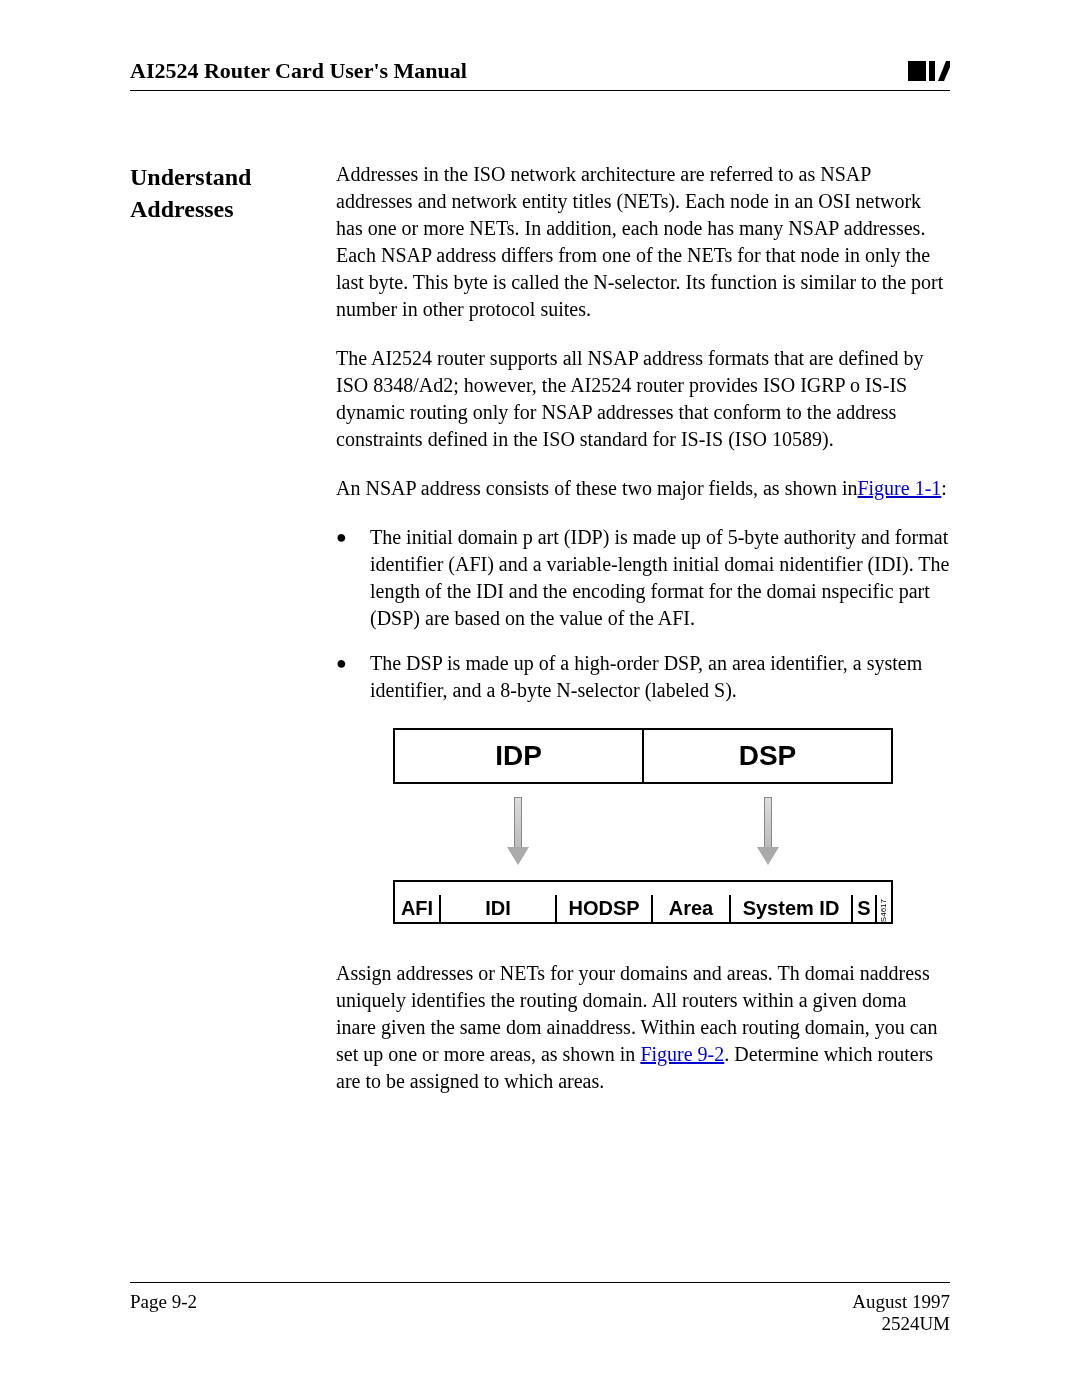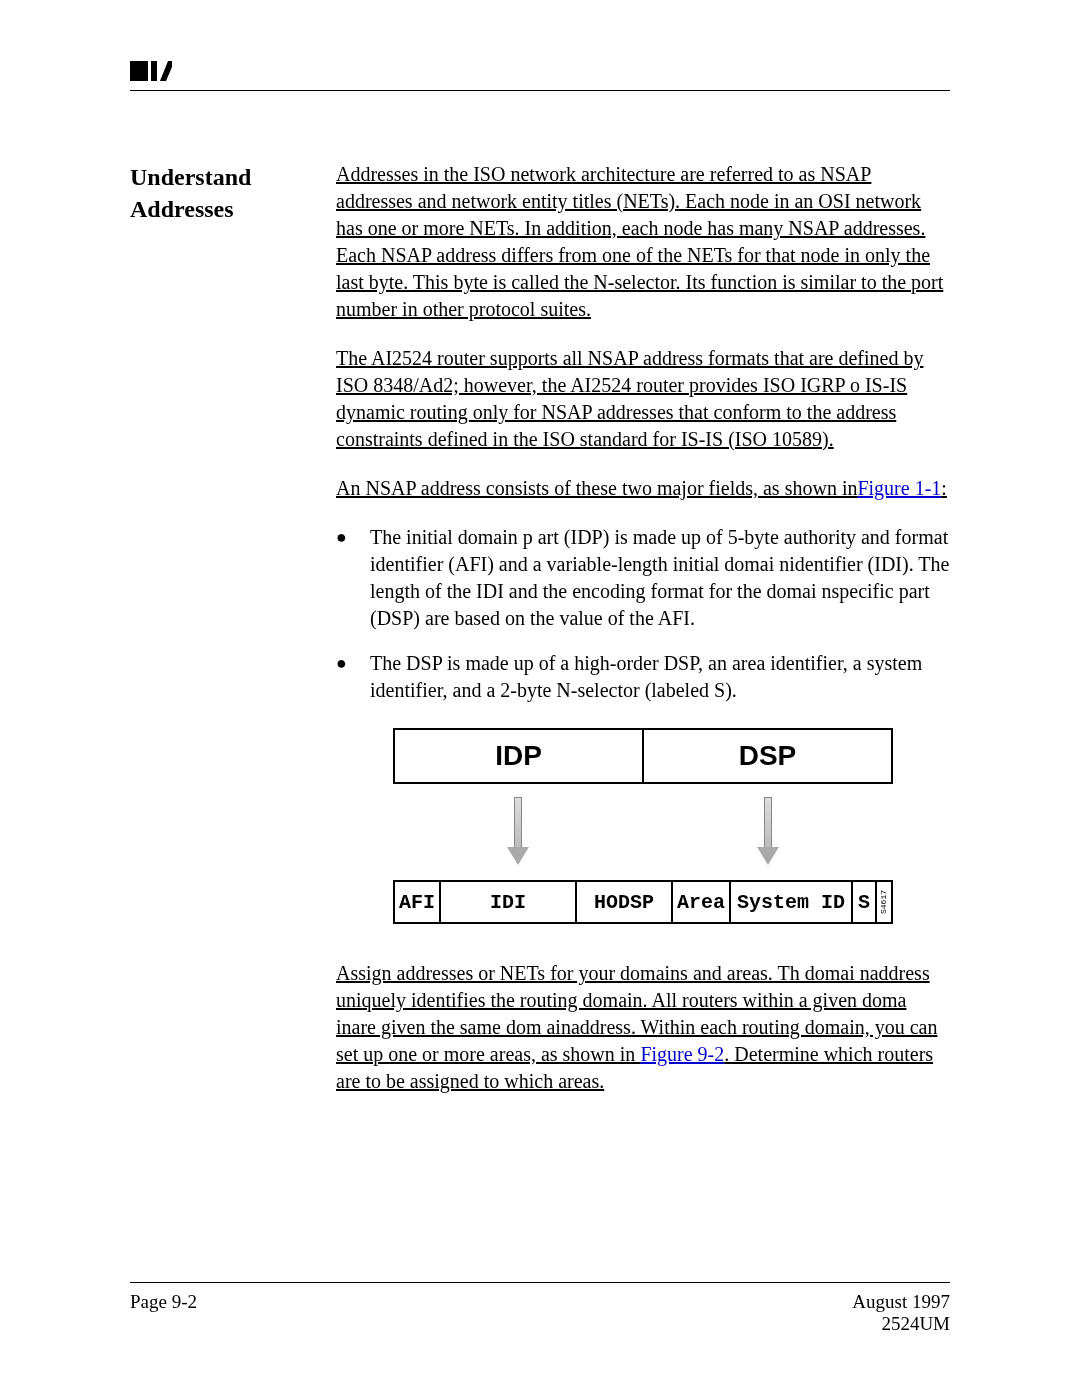--- a/index.html
+++ b/index.html
@@ -46,21 +46,20 @@
       font-weight: bold;
       line-height: 1.35;
     }
     .right-col {
       flex: 1;
       font-size: 20px;
       line-height: 1.35;
     }
     .para {
       margin-bottom: 22px;
-      text-decoration: underline;
     }
     .link {
       color: #0000cd;
       text-decoration: underline;
       cursor: pointer;
     }
     .bullet-list {
       list-style: none;
       padding-left: 0;
       margin-bottom: 24px;
@@ -137,34 +136,35 @@
       width: 0;
       height: 0;
       border-left: 11px solid transparent;
       border-right: 11px solid transparent;
       border-top: 18px solid #aaa;
     }
     .diag-bottom {
       display: flex;
       border: 2.5px solid #000;
       height: 44px;
-      font-family: Liberation Mono, monospace;
-      font-weight: bold;
+      font-family: Liberation Sans, sans-serif;
+      font-weight: bold;
+      align-items: flex-end;
     }
     .db-cell {
       border-right: 2.5px solid #000;
       display: flex;
       align-items: center;
       justify-content: center;
       font-size: 20px;
     }
     .db-afi { width: 46px; }
     .db-idi { flex: 1; }
     .db-hodsp { width: 96px; }
-    .db-area { width: 58px; }
+    .db-area { width: 78px; }
     .db-sysid { width: 122px; }
     .db-s { width: 24px; }
     .db-code {
       width: 14px;
       border-right: none;
       font-size: 8px;
       writing-mode: vertical-rl;
       text-orientation: mixed;
       transform: rotate(180deg);
       font-weight: normal;
@@ -180,20 +180,21 @@
       justify-content: space-between;
       font-size: 19px;
     }
     .footer-right { text-align: right; }
   </style>
 </head>
 <body>
 
 <div class="page">
   <div class="header">
+    <div class="header-title">AI2524 Router Card User's Manual</div>
     <div class="logo">
       <svg width="42" height="24" viewBox="0 0 42 24">
         <rect x="0" y="2" width="18" height="20" fill="#000"></rect>
         <rect x="21" y="2" width="6" height="20" fill="#000"></rect>
         <path d="M 30 22 L 38 2 L 42 2 L 42 8 L 36 22 Z" fill="#000"></path>
       </svg>
     </div>
   </div>
 
   <div class="content">
@@ -207,21 +208,21 @@
         <span>An NSAP address consists of these two major fields, as shown in</span><a class="link">Figure 1-1</a><span>:</span>
       </p>
 
       <ul class="bullet-list">
         <li class="bullet-item">
           <span class="bullet-marker">●</span>
           <span class="bullet-text">The initial domain p art (IDP) is made up of 5-byte authority and format identifier (AFI) and a variable-length initial domai nidentifier (IDI). The length of the IDI and the encoding format for the domai nspecific part (DSP) are based on the value of the AFI.</span>
         </li>
         <li class="bullet-item">
           <span class="bullet-marker">●</span>
-          <span class="bullet-text">The DSP is made up of a high-order DSP, an area identifier, a system identifier, and a 2-byte N-selector (labeled S).</span>
+          <span class="bullet-text">The DSP is made up of a high-order DSP, an area identifier, a system identifier, and a 8-byte N-selector (labeled S).</span>
         </li>
       </ul>
 
 
       <div class="diagram">
         <div class="diag-top">
           <div class="diag-top-left">IDP</div>
           <div class="diag-top-right">DSP</div>
         </div>
         <div class="diag-arrows">

